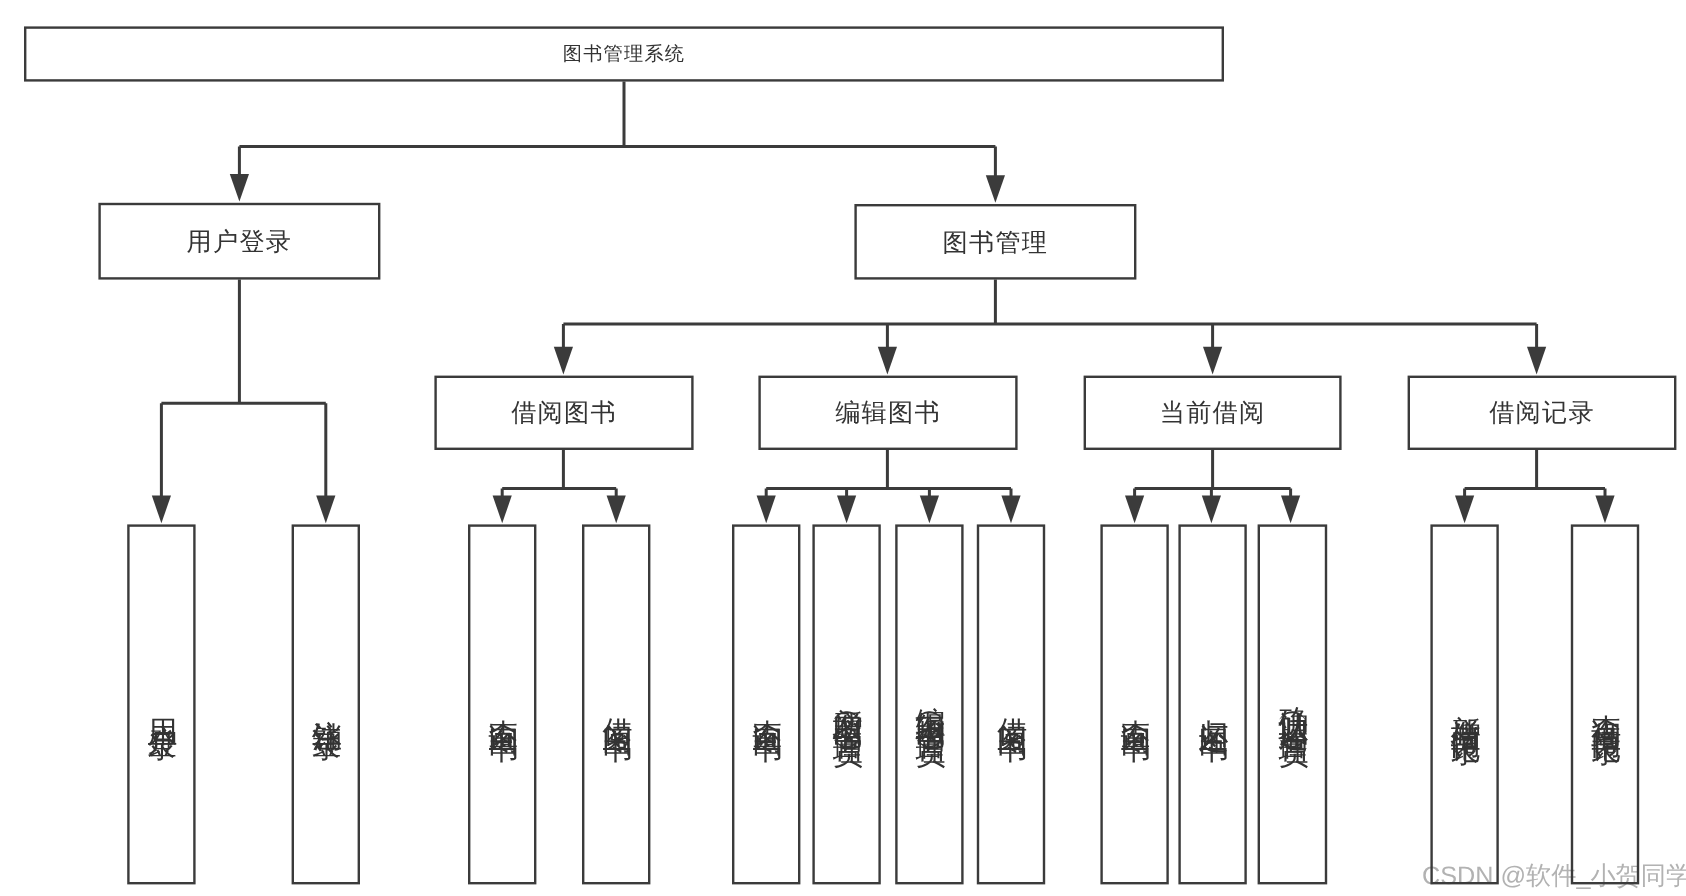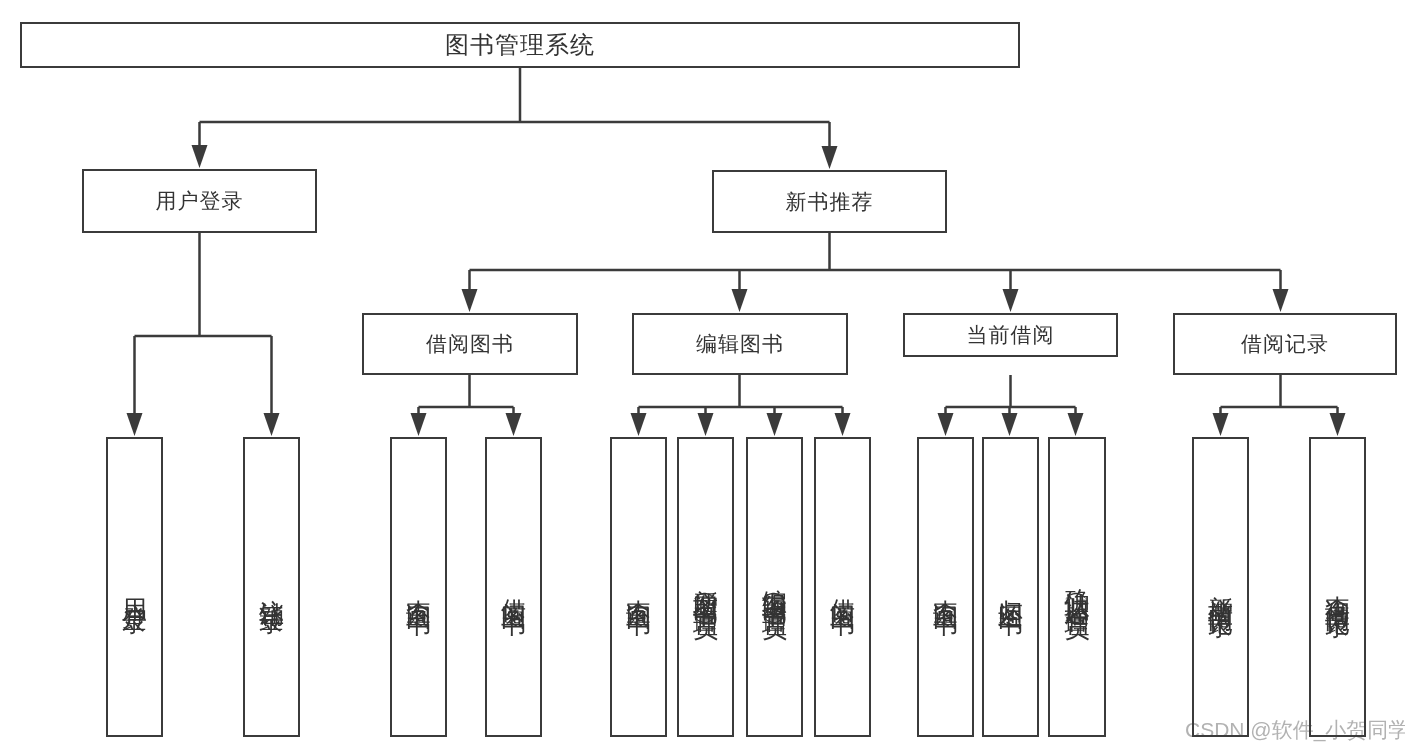--- a/index.html
+++ b/index.html
@@ -41,21 +41,21 @@
     justify-content: center;
     z-index: 3;
   }
   .box .lbl {
     font-size: 21px;
     letter-spacing: 1px;
     color: var(--text);
     white-space: nowrap;
   }
   .root-box { border-width: 2px; }
-  .root-box .lbl { font-size: 24px; }
+  .root-box .lbl { font-size: 16px; }
   .leaf .lbl {
     writing-mode: vertical-rl;
     text-orientation: mixed;
     font-size: 25px;
     letter-spacing: 4px;
     line-height: 1;
     white-space: normal;
   }
   .watermark {
     position: absolute;
@@ -115,30 +115,30 @@
   </svg>
 
   <div class="box root-box" style="left:20px;top:22px;width:1000px;height:46px">
     <span class="lbl">图书管理系统</span>
   </div>
 
   <div class="box" style="left:82px;top:169px;width:235px;height:64px">
     <span class="lbl">用户登录</span>
   </div>
   <div class="box" style="left:712px;top:170px;width:235px;height:63px">
-    <span class="lbl">新书推荐</span>
+    <span class="lbl">图书管理</span>
   </div>
 
   <div class="box" style="left:362px;top:313px;width:216px;height:62px">
     <span class="lbl">借阅图书</span>
   </div>
   <div class="box" style="left:632px;top:313px;width:216px;height:62px">
     <span class="lbl">编辑图书</span>
   </div>
-  <div class="box" style="left:903px;top:313px;width:215px;height:44px">
+  <div class="box" style="left:903px;top:313px;width:215px;height:62px">
     <span class="lbl">当前借阅</span>
   </div>
   <div class="box" style="left:1173px;top:313px;width:224px;height:62px">
     <span class="lbl">借阅记录</span>
   </div>
 
   <div class="box leaf" style="left:106px;top:437px;width:57px;height:300px">
     <span class="lbl">用户登录</span>
   </div>
   <div class="box leaf" style="left:243px;top:437px;width:57px;height:300px">

